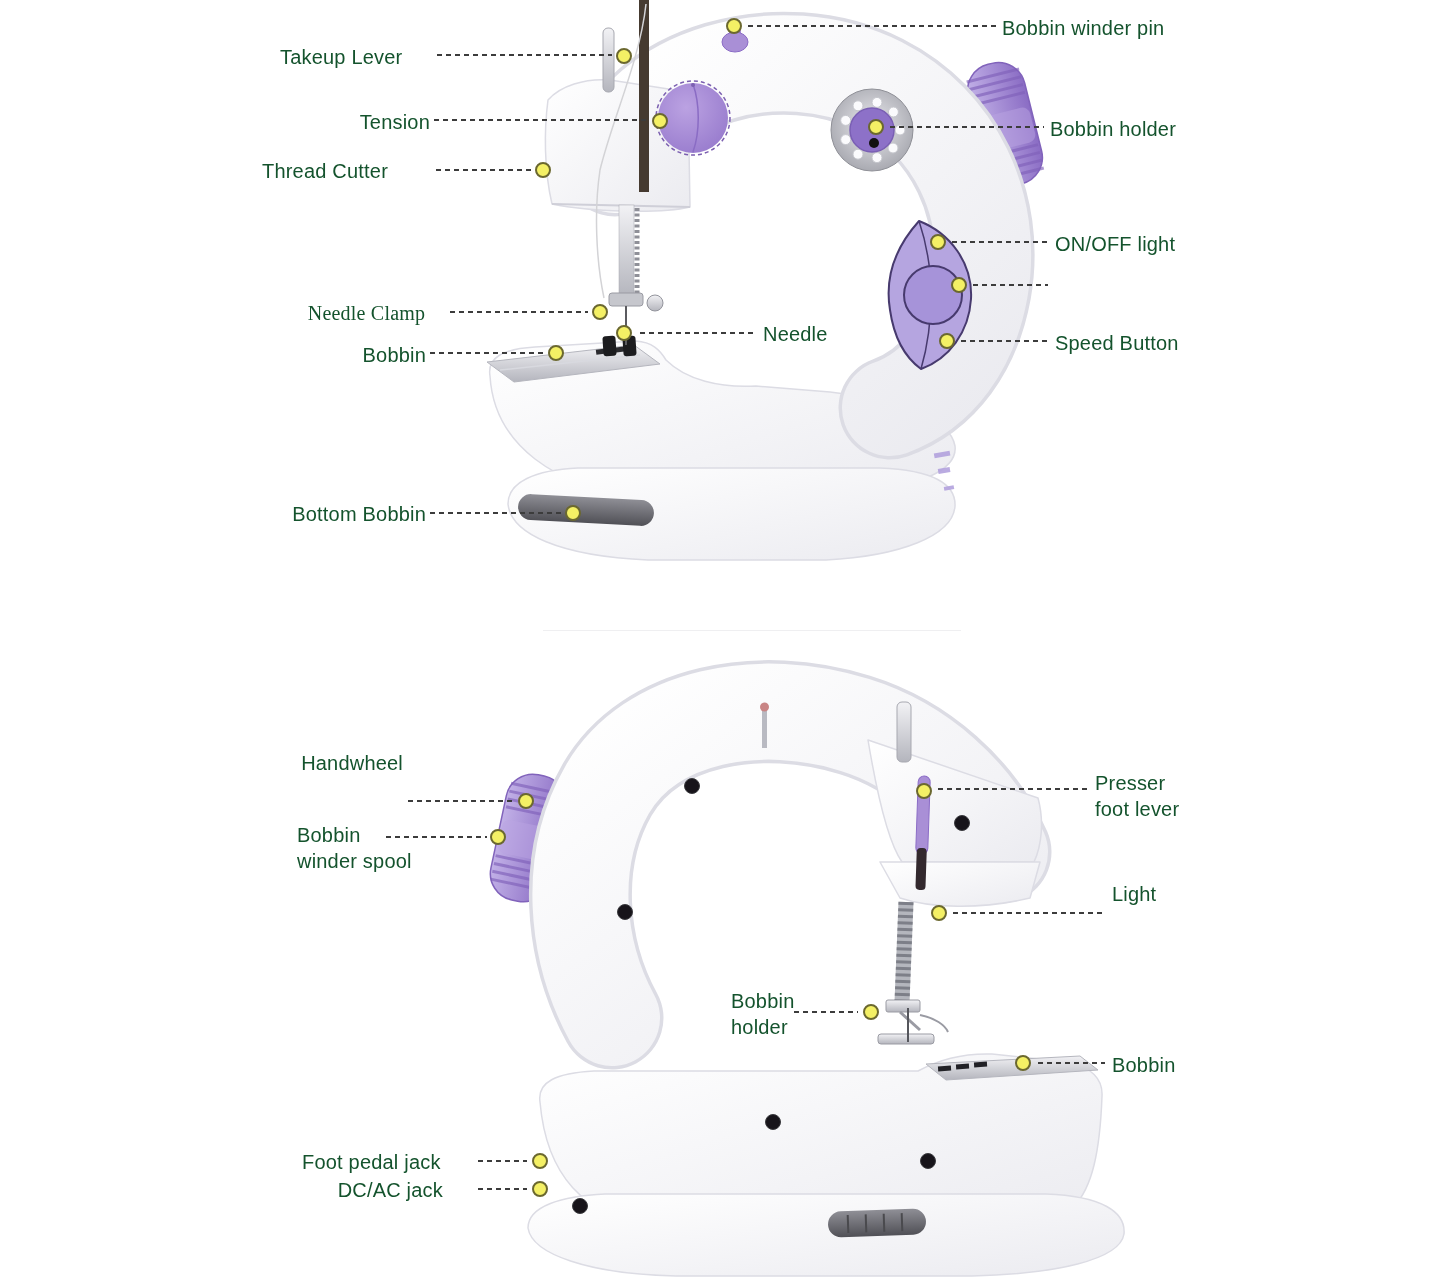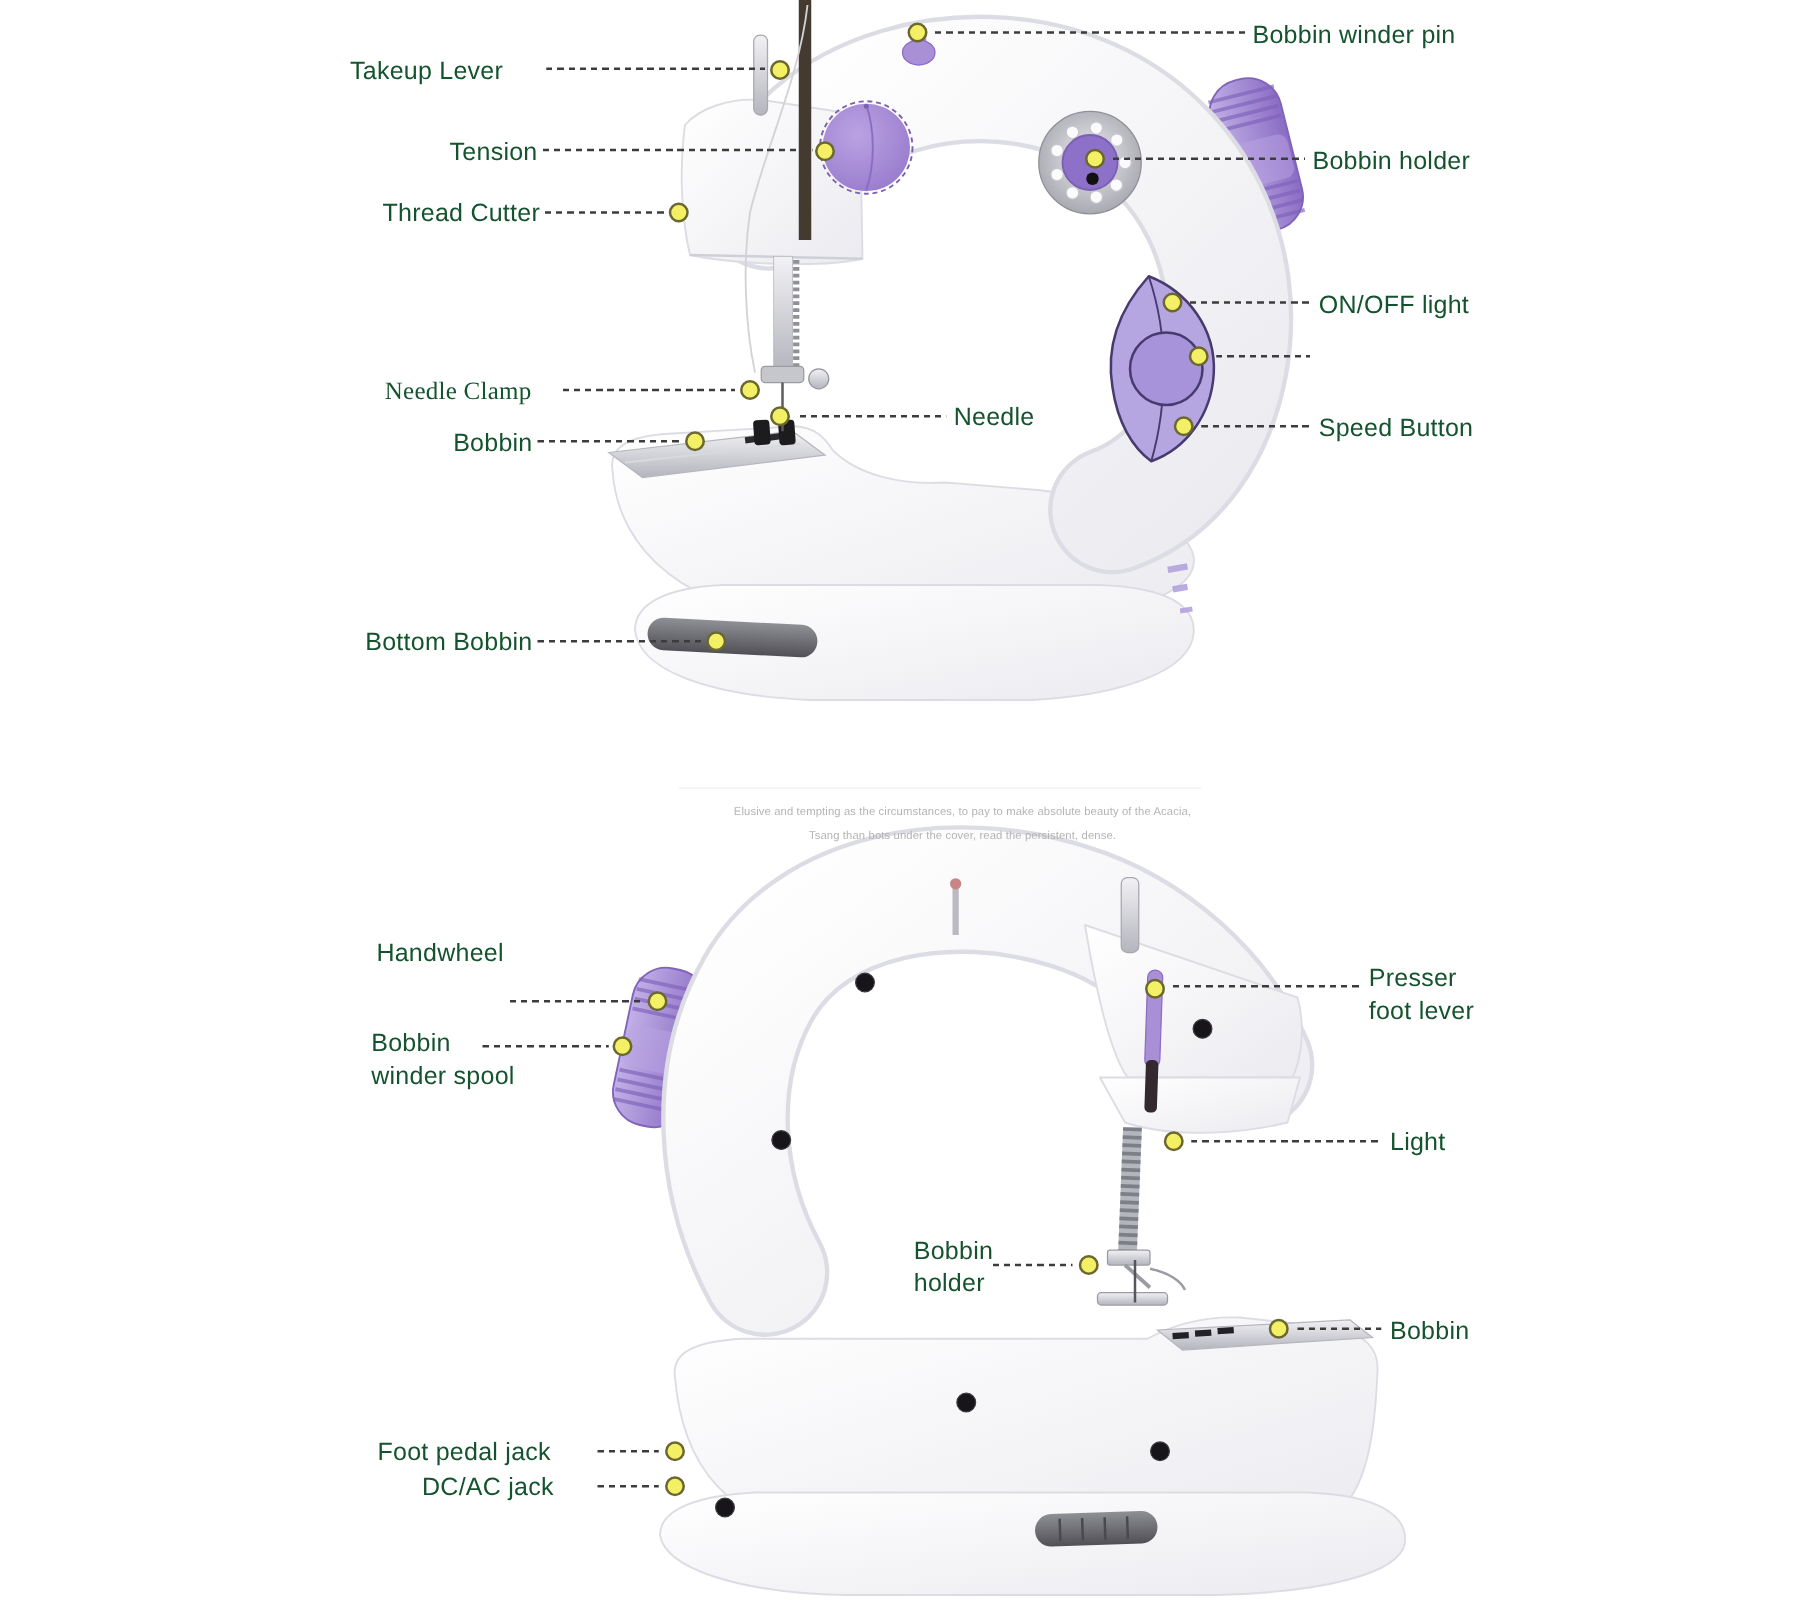--- a/index.html
+++ b/index.html
@@ -36,21 +36,21 @@
   [data-name="marker-bobbin-winder-pin"]{left:726px;top:18px;}
 
   [data-name="label-tension"]{left:280px;top:109px;width:150px;text-align:right;}
   [data-name="leader-tension"]{left:434px;top:119px;width:216px;}
   [data-name="marker-tension"]{left:652px;top:113px;}
 
   [data-name="label-bobbin-holder-front"]{left:1050px;top:116px;}
   [data-name="leader-bobbin-holder-front"]{left:890px;top:126px;width:154px;}
   [data-name="marker-bobbin-holder-front"]{left:868px;top:119px;}
 
-  [data-name="label-thread-cutter"]{left:278px;top:158px;width:154px;text-align:right;}
+  [data-name="label-thread-cutter"]{left:262px;top:158px;width:154px;text-align:left;}
   [data-name="leader-thread-cutter"]{left:436px;top:169px;width:98px;}
   [data-name="marker-thread-cutter"]{left:535px;top:162px;}
 
   [data-name="label-on-off-light"]{left:1055px;top:231px;}
   [data-name="leader-on-off-light"]{left:952px;top:241px;width:96px;}
   [data-name="marker-on-off-light"]{left:930px;top:234px;}
 
   [data-name="label-on-off-switch-speed"]{left:1055px;top:263px;width:180px;}
   [data-name="leader-on-off-switch-speed"]{left:973px;top:284px;width:75px;}
   [data-name="marker-on-off-switch-speed"]{left:951px;top:277px;}
@@ -81,21 +81,21 @@
   [data-name="marker-handwheel"]{left:518px;top:793px;}
 
   [data-name="label-bobbin-winder-spool"]{left:297px;top:822px;width:160px;}
   [data-name="leader-bobbin-winder-spool"]{left:386px;top:836px;width:101px;}
   [data-name="marker-bobbin-winder-spool"]{left:490px;top:829px;}
 
   [data-name="label-presser-foot-lever"]{left:1095px;top:770px;width:130px;}
   [data-name="leader-presser-foot-lever"]{left:938px;top:788px;width:150px;}
   [data-name="marker-presser-foot-lever"]{left:916px;top:783px;}
 
-  [data-name="label-light"]{left:1112px;top:901px;}
+  [data-name="label-light"]{left:1112px;top:881px;}
   [data-name="leader-light"]{left:953px;top:912px;width:152px;}
   [data-name="marker-light"]{left:931px;top:905px;}
 
   [data-name="label-bobbin-holder-rear"]{left:731px;top:988px;width:120px;}
   [data-name="leader-bobbin-holder-rear"]{left:794px;top:1011px;width:64px;}
   [data-name="marker-bobbin-holder-rear"]{left:863px;top:1004px;}
 
   [data-name="label-bobbin-rear"]{left:1112px;top:1052px;}
   [data-name="leader-bobbin-rear"]{left:1038px;top:1062px;width:67px;}
   [data-name="marker-bobbin-rear"]{left:1015px;top:1055px;}
@@ -312,24 +312,20 @@
         <circle cx="625" cy="912" r="7.5"></circle>
           <circle cx="773" cy="1122" r="7.5"></circle>
         <circle cx="928" cy="1161" r="7.5"></circle>
           <circle cx="580" cy="1206" r="7.5"></circle>
       </g>
     </g>
   </svg>
 
   <div class="photo-edge" data-name="photo-divider"></div>
 
-  <div class="caption" data-name="caption-text">
-    <div data-name="caption-line-1">Elusive and tempting as the circumstances, to pay to make absolute beauty of the Acacia,</div>
-    <div data-name="caption-line-2">Tsang than bots under the cover, read the persistent, dense.</div>
-  </div>
 
   <div class="lbl" data-name="label-takeup-lever">Takeup Lever</div>
   <div class="lead" data-name="leader-takeup-lever"></div>
   <div class="dot" data-name="marker-takeup-lever"></div>
 
   <div class="lbl" data-name="label-bobbin-winder-pin">Bobbin winder pin</div>
   <div class="lead" data-name="leader-bobbin-winder-pin"></div>
   <div class="dot" data-name="marker-bobbin-winder-pin"></div>
 
   <div class="lbl" data-name="label-tension">Tension</div>

